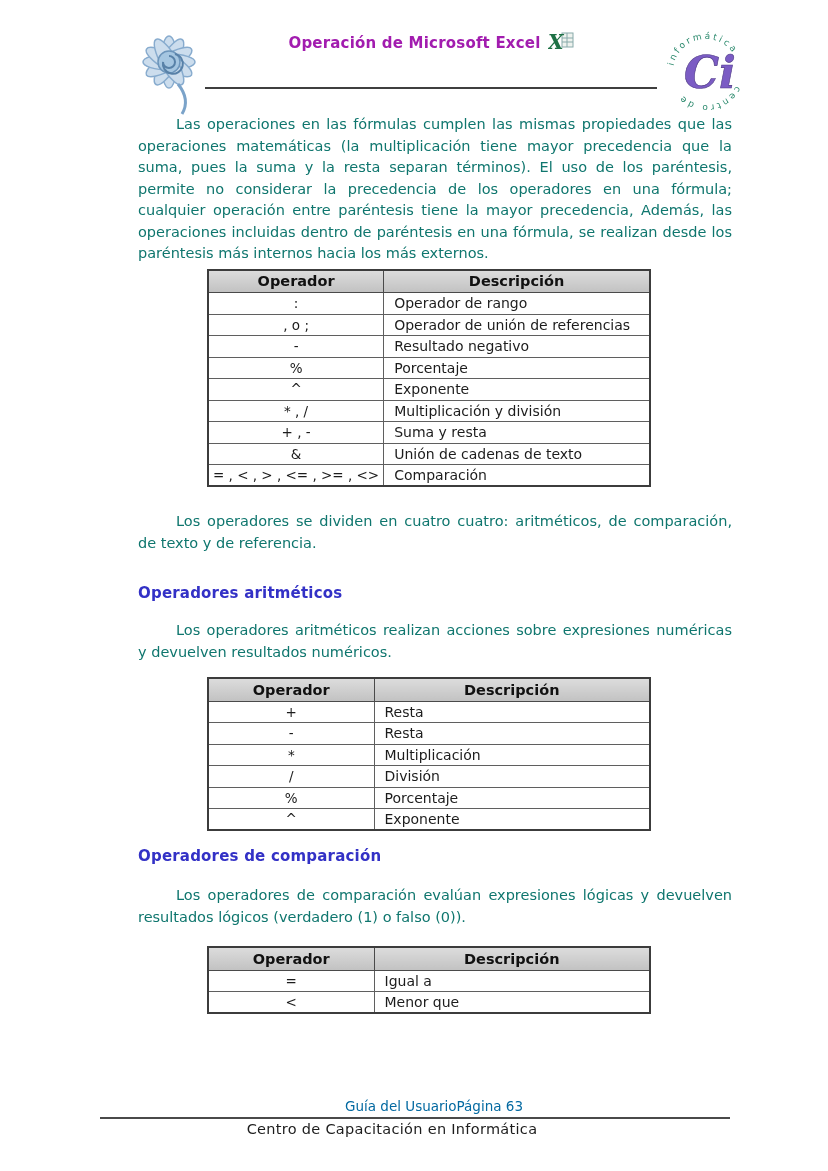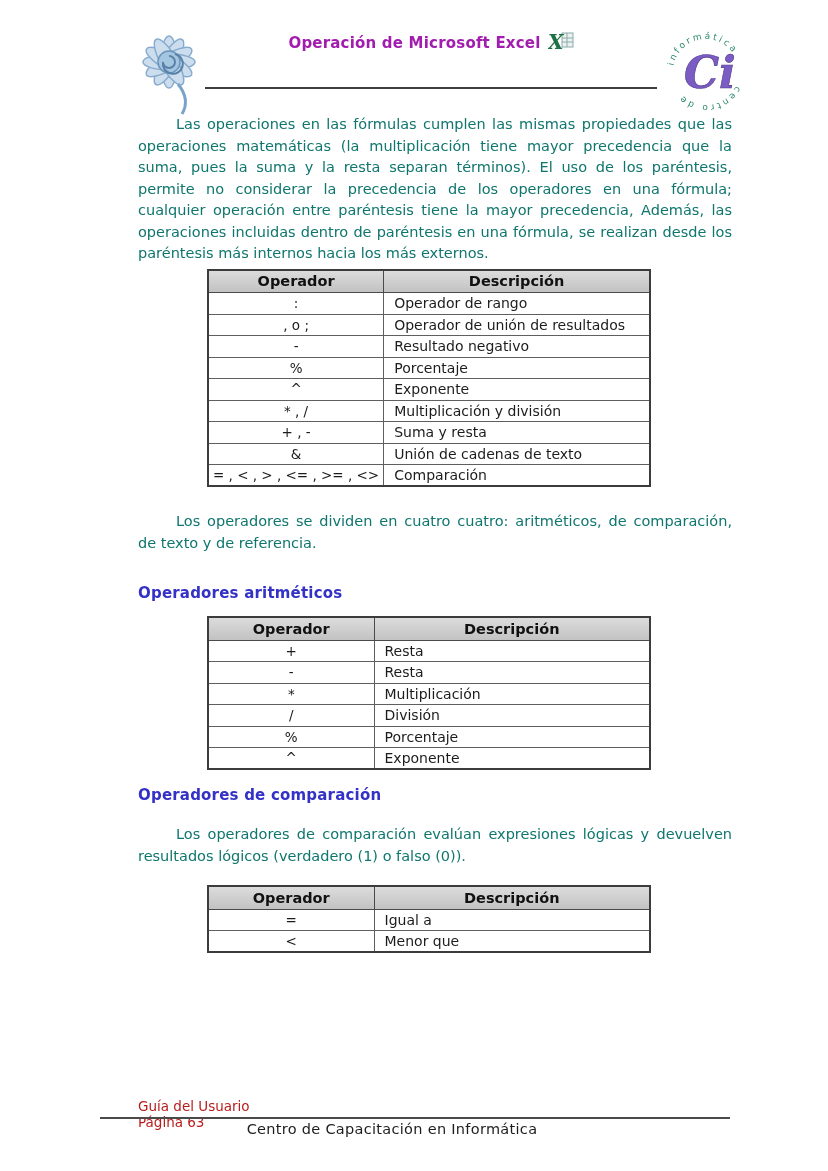--- a/index.html
+++ b/index.html
@@ -66,21 +66,21 @@
   }
   table.op-table td.op {
     text-align:center; white-space:nowrap; font-size:13.5px;
   }
   table.op-table td.desc { padding-left:10px; font-size:14px; }
 
   
   .footer-top {
     position:absolute; left:138px; top:1098px; width:592px;
     display:flex; justify-content:center;
-    font-size:13.5px; color:#b91c1c;flex-direction:column;
+    font-size:13.5px; color:#0369a1;
   }
   .footer-rule {
     position:absolute; left:100px; top:1117px; width:630px;
     border-top:2px solid #4a4a4a;
   }
   .footer-center {
     position:absolute; left:0; top:1121px; width:784px;
     text-align:center; font-size:14.5px; color:#1d1d1d; letter-spacing:0.3px;
   }
 </style>
@@ -147,21 +147,21 @@
       </thead>
       <tbody>
 
           <tr>
             <td class="op">:</td>
             <td class="desc">Operador de rango</td>
           </tr>
 
           <tr>
             <td class="op">, o ;</td>
-            <td class="desc">Operador de unión de resultados</td>
+            <td class="desc">Operador de unión de referencias</td>
           </tr>
 
           <tr>
             <td class="op">-</td>
             <td class="desc">Resultado negativo</td>
           </tr>
 
           <tr>
             <td class="op">%</td>
             <td class="desc">Porcentaje</td>
@@ -191,20 +191,21 @@
             <td class="op">= , &lt; , &gt; , &lt;= , &gt;= , &lt;&gt;</td>
             <td class="desc">Comparación</td>
           </tr>
         </tbody>
     </table>
 
     <p class="body-text p2">Los operadores se dividen en cuatro cuatro: aritméticos, de comparación, de texto y de referencia.</p>
 
     <h2 class="section-heading h-arith">Operadores aritméticos</h2>
 
+    <p class="body-text p3">Los operadores aritméticos realizan acciones sobre expresiones numéricas y devuelven resultados numéricos.</p>
 
     <table class="op-table t2">
       <thead>
         <tr>
           <th class="op-col">Operador</th>
           <th>Descripción</th>
         </tr>
       </thead>
       <tbody>
 

